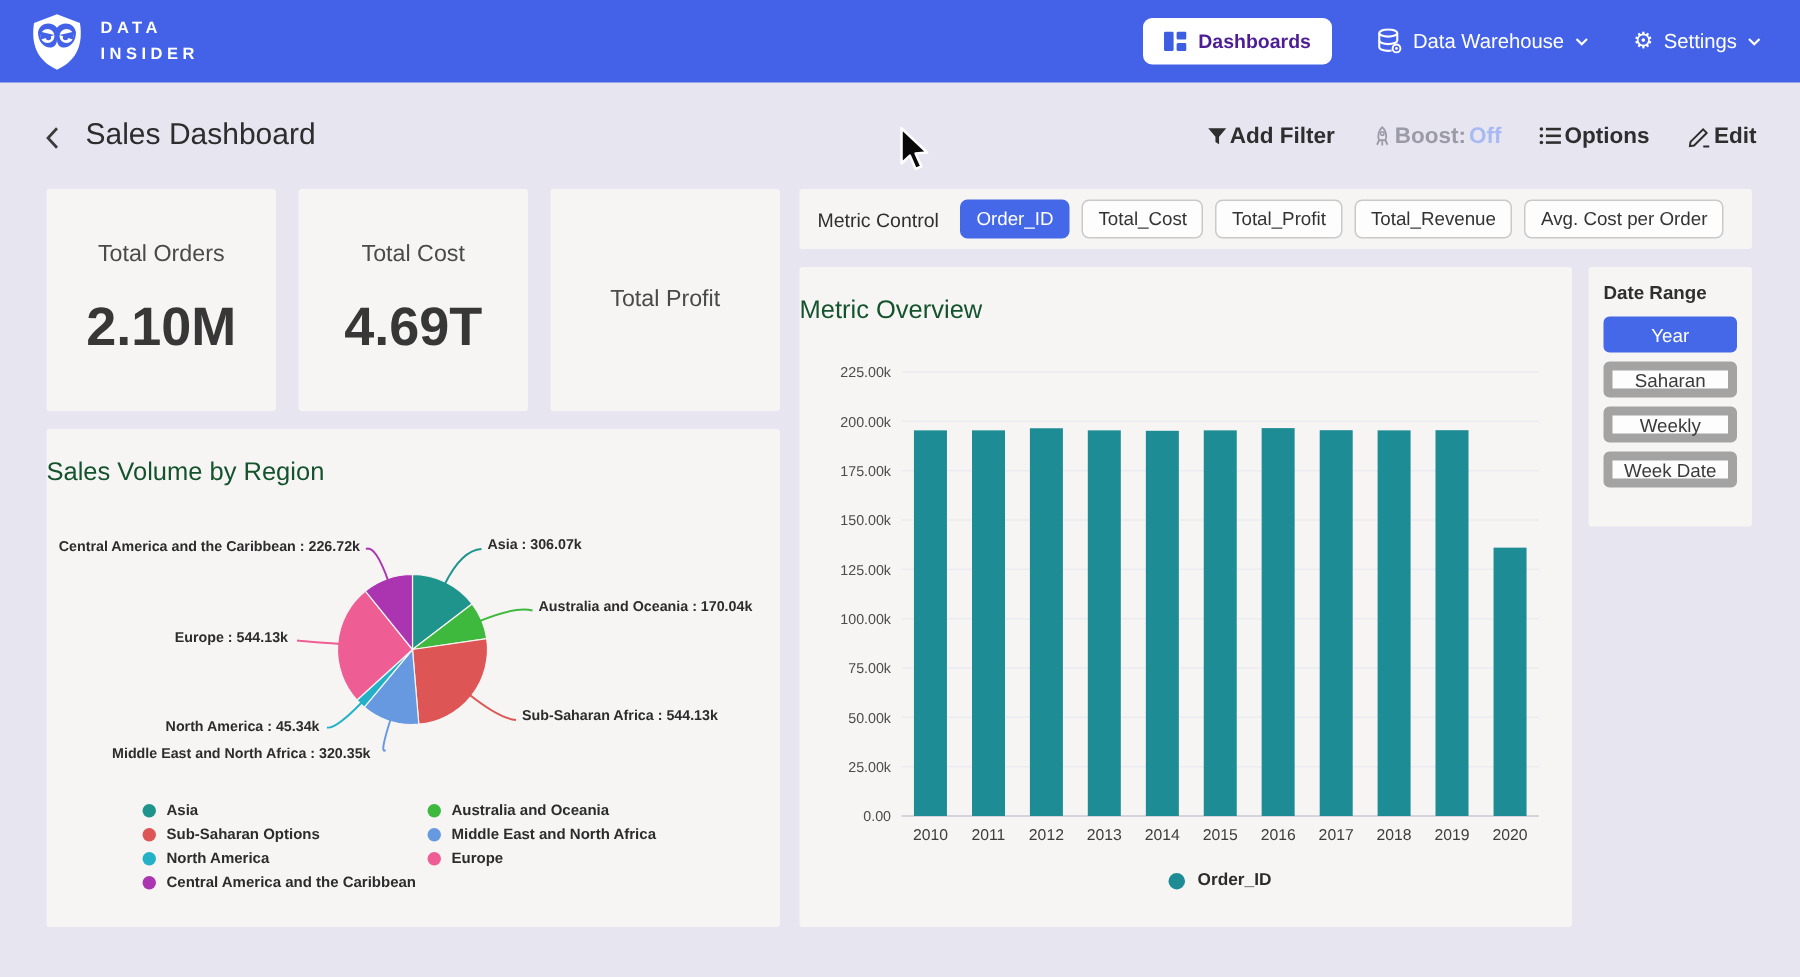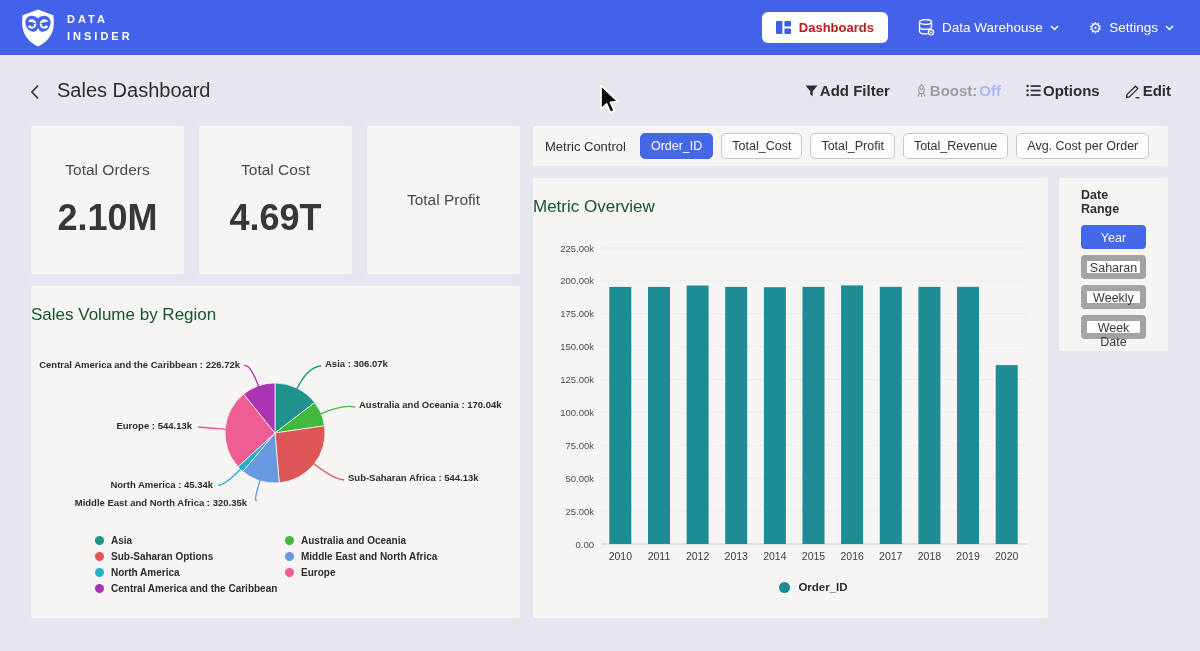--- a/index.html
+++ b/index.html
@@ -6,21 +6,21 @@
   * { margin:0; padding:0; box-sizing:border-box; }
   html,body { width:1200px; height:651px; overflow:hidden; }
   body { position:relative; background:#e7e5ef; font-family:"Liberation Sans", sans-serif; color:#2f2f2f; }
 
   
   .nav { position:absolute; top:0; left:0; width:1200px; height:55px; background:#4362e8;
          display:flex; align-items:center; justify-content:space-between; padding:0 26px 0 20px; }
   .brand { display:flex; align-items:center; gap:11px; }
   .brand-text { color:#fff; font-size:11px; font-weight:bold; letter-spacing:3px; line-height:1.5; }
   .nav-right { display:flex; align-items:center; gap:30px; }
-  .nav-pill { display:flex; align-items:center; gap:8px; background:#fff; color:#b91c1c;
+  .nav-pill { display:flex; align-items:center; gap:8px; background:#fff; color:#4c1d95;
               font-size:13px; font-weight:bold; padding:8px 14px; border-radius:6px; border:none; cursor:pointer; }
   .nav-item { display:flex; align-items:center; gap:7px; color:#fff; font-size:13.5px; font-weight:500; cursor:pointer; background:none; border:none; }
   .gear-glyph { font-size:15px; line-height:1; }
 
   
   .back-btn { position:absolute; left:27px; top:84px; width:16px; height:16px; background:none; border:none; cursor:pointer; }
   .page-title { position:absolute; left:57px; top:79px; font-size:20px; font-weight:500; color:#2d2d2d; }
   .header-actions { position:absolute; top:82px; right:29px; display:flex; align-items:center; gap:25px; }
   .h-action { display:flex; align-items:center; gap:2px; font-size:15px; font-weight:600; color:#2e2e2e;
               background:none; border:none; cursor:pointer; }
@@ -48,21 +48,21 @@
   .pie-legend { position:absolute; left:64px; top:246px; display:grid;
                 grid-auto-flow:column; grid-template-rows:repeat(4,16px); grid-template-columns:190px auto; }
   .legend-item { display:flex; align-items:center; gap:7px; font-size:10px; font-weight:bold; color:#2c2c2c; cursor:pointer; }
   .legend-dot { width:9px; height:9px; border-radius:50%; flex:0 0 auto; }
 
   .bar-panel { left:533px; top:178px; width:515px; height:440px; }
   .bar-legend { position:absolute; left:68px; top:403px; width:425px; display:flex;
                 align-items:center; justify-content:center; gap:8px; font-size:11.5px; font-weight:bold; color:#2c2c2c; }
   .bar-legend-dot { width:11px; height:11px; border-radius:50%; }
 
-  .date-panel { left:1059px; top:178px; width:109px; height:173px; padding:10px 22px; }
+  .date-panel { left:1059px; top:178px; width:109px; height:173px; padding:10px 10px; }
   .date-label { font-size:12.5px; font-weight:600; color:#2f2f2f; margin-bottom:9px; }
   .dbtn { display:block; width:100%; height:24px; margin-bottom:6px; font-size:12.5px; font-family:inherit;
           border:6px solid #a3a3a3; border-radius:4px; background:#fdfdfd; color:#3a3a3a; cursor:pointer; }
   .dbtn.sel { background:#4468e8; border-color:#4468e8; color:#fff; }
 
   .cursor { position:absolute; left:599px; top:84px; pointer-events:none; }
 </style>
 </head>
 <body>
 

